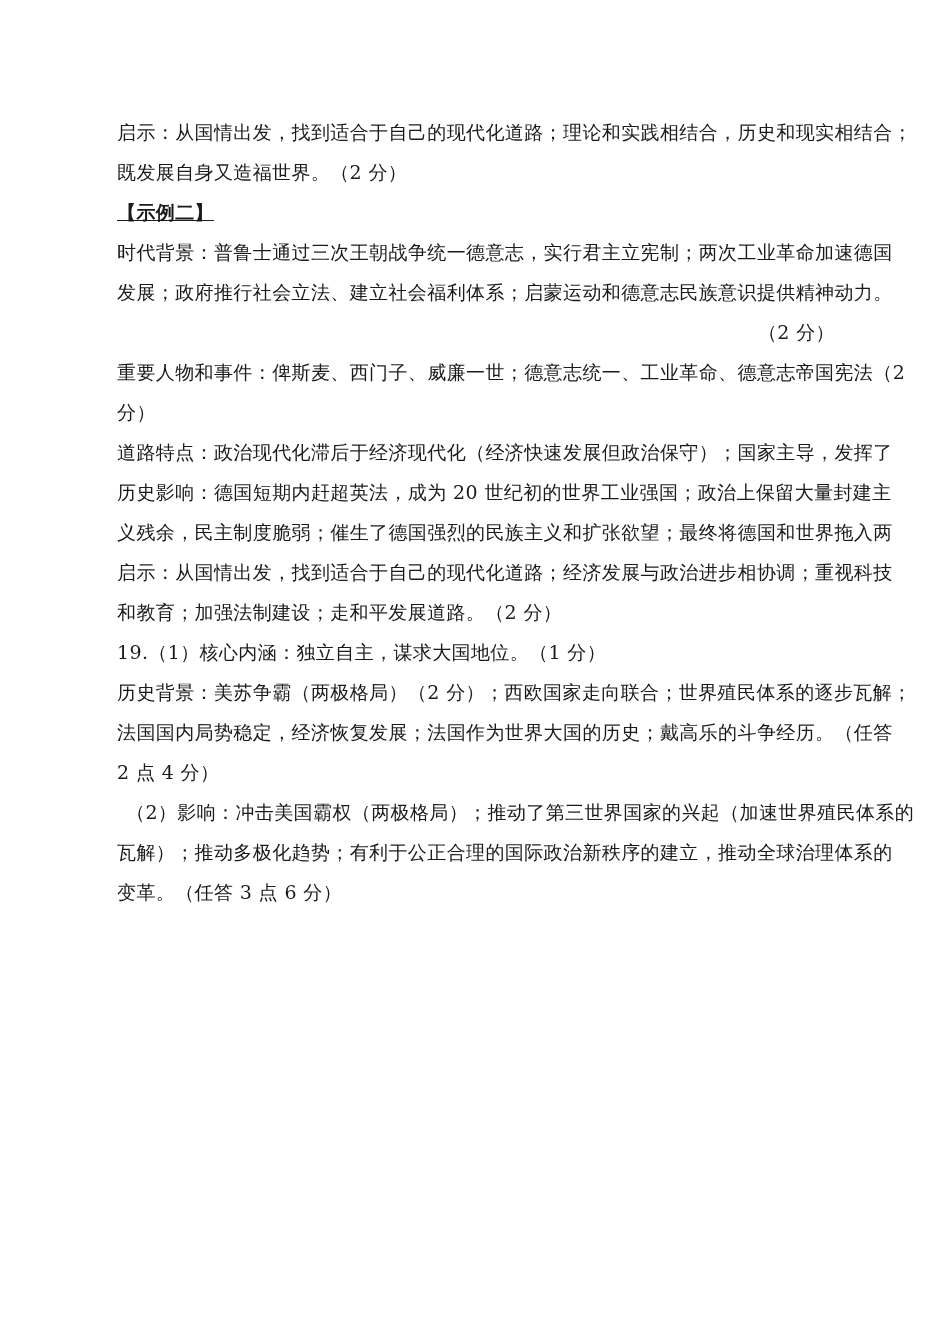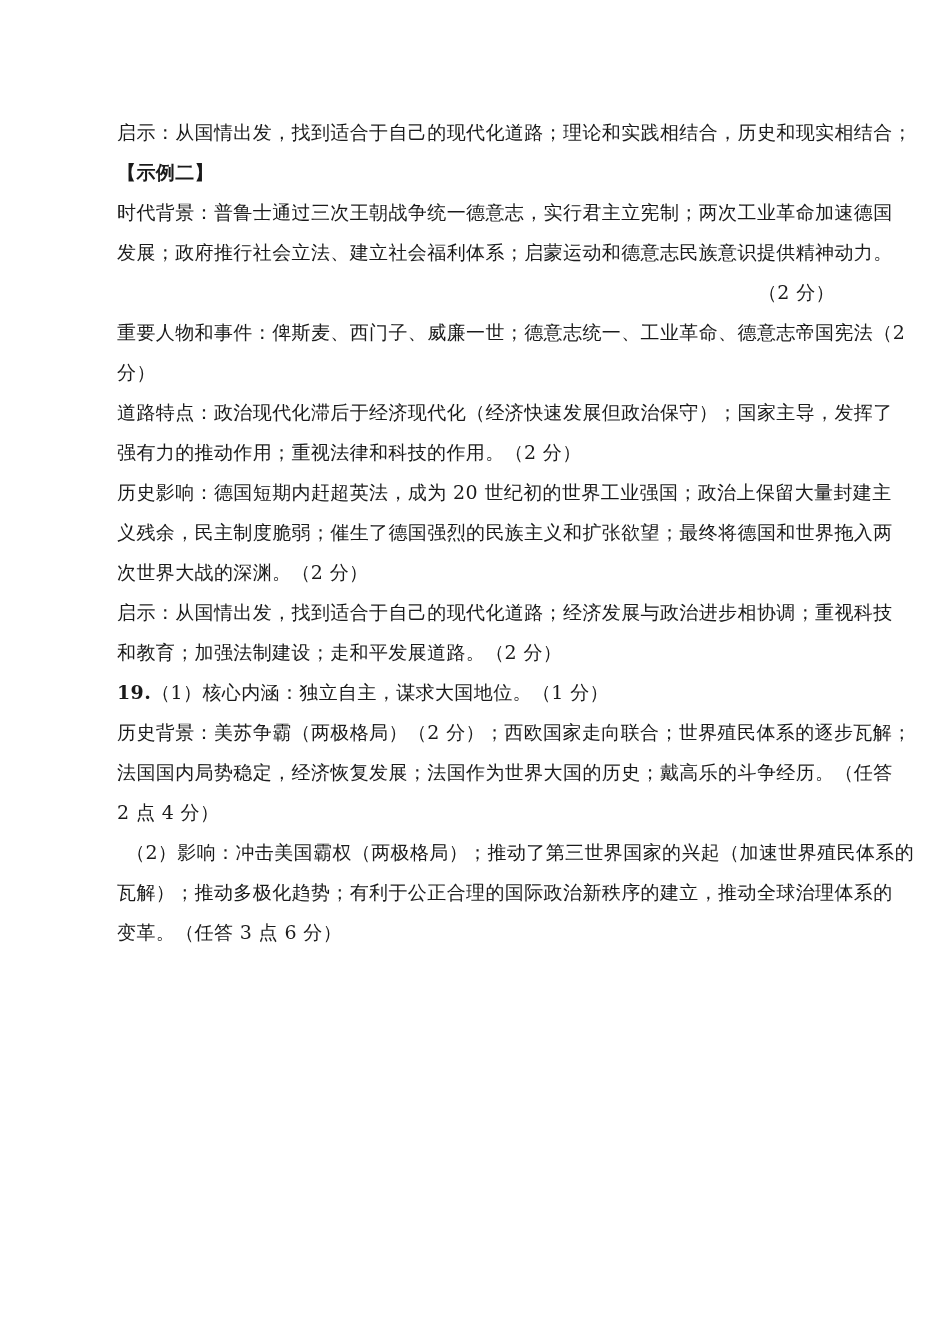--- a/index.html
+++ b/index.html
@@ -36,24 +36,25 @@
     display: flex;
     justify-content: space-between;
     white-space: normal;
   }
   .line.justify > span {
     display: inline-block;
     white-space: pre;
   }
   .line.bold {
     font-weight: 700;
+    text-decoration: underline;
   }
   
   .lead-bold {
-    font-weight: 700;
+    font-weight: 400;
   }
   .line.indent {
     padding-left: 9px;
     text-align: right;
   }
 </style>
 </head>
 <body>
 
 <div class="page">
@@ -94,20 +95,21 @@
         <span>历</span>
         <span>史</span>
         <span>和</span>
         <span>现</span>
         <span>实</span>
         <span>相</span>
         <span>结</span>
         <span>合</span>
         <span>；</span>
       </div>
+      <div class="line">既发展自身又造福世界。（2 分）</div>
       <div class="line bold">【示例二】</div>
       <div class="line justify">
         <span>时</span>
         <span>代</span>
         <span>背</span>
         <span>景</span>
         <span>：</span>
         <span>普</span>
         <span>鲁</span>
         <span>士</span>
@@ -266,21 +268,20 @@
         <span>；</span>
         <span>国</span>
         <span>家</span>
         <span>主</span>
         <span>导</span>
         <span>，</span>
         <span>发</span>
         <span>挥</span>
         <span>了</span>
       </div>
-      <div class="line">强有力的推动作用；重视法律和科技的作用。（2 分）</div>
       <div class="line justify">
         <span>历</span>
         <span>史</span>
         <span>影</span>
         <span>响</span>
         <span>：</span>
         <span>德</span>
         <span>国</span>
         <span>短</span>
         <span>期</span>
@@ -353,21 +354,20 @@
         <span>将</span>
         <span>德</span>
         <span>国</span>
         <span>和</span>
         <span>世</span>
         <span>界</span>
         <span>拖</span>
         <span>入</span>
         <span>两</span>
       </div>
-      <div class="line">次世界大战的深渊。（2 分）</div>
       <div class="line justify">
         <span>启</span>
         <span>示</span>
         <span>：</span>
         <span>从</span>
         <span>国</span>
         <span>情</span>
         <span>出</span>
         <span>发</span>
         <span>，</span>

